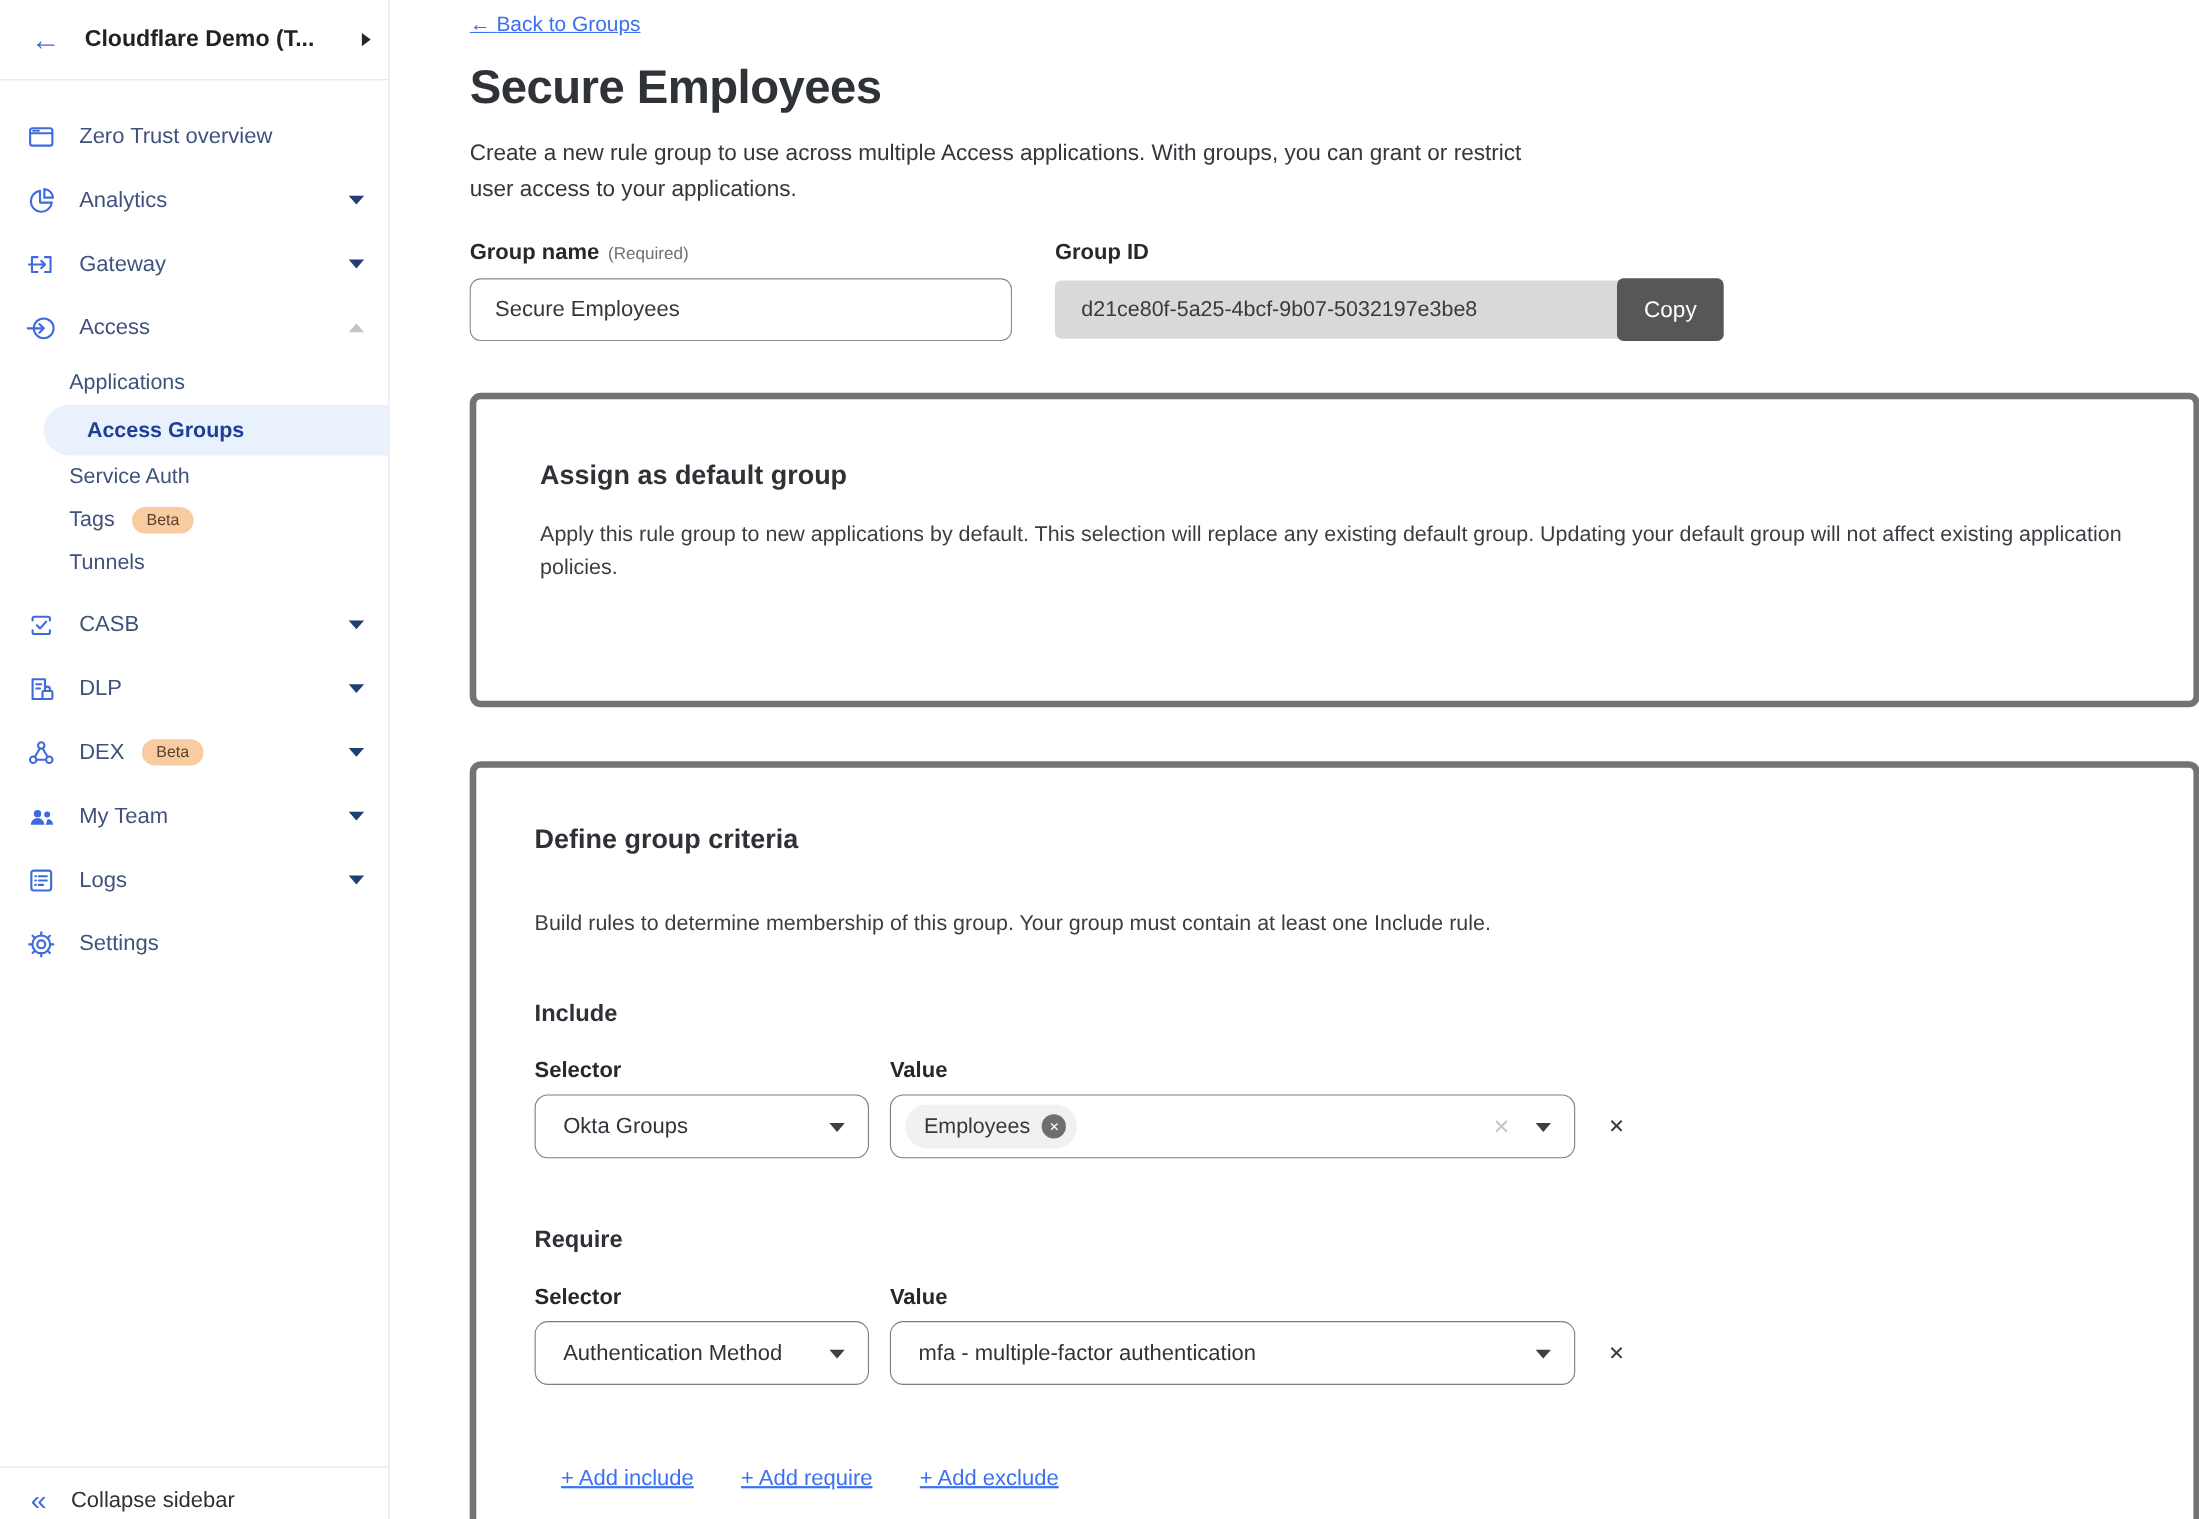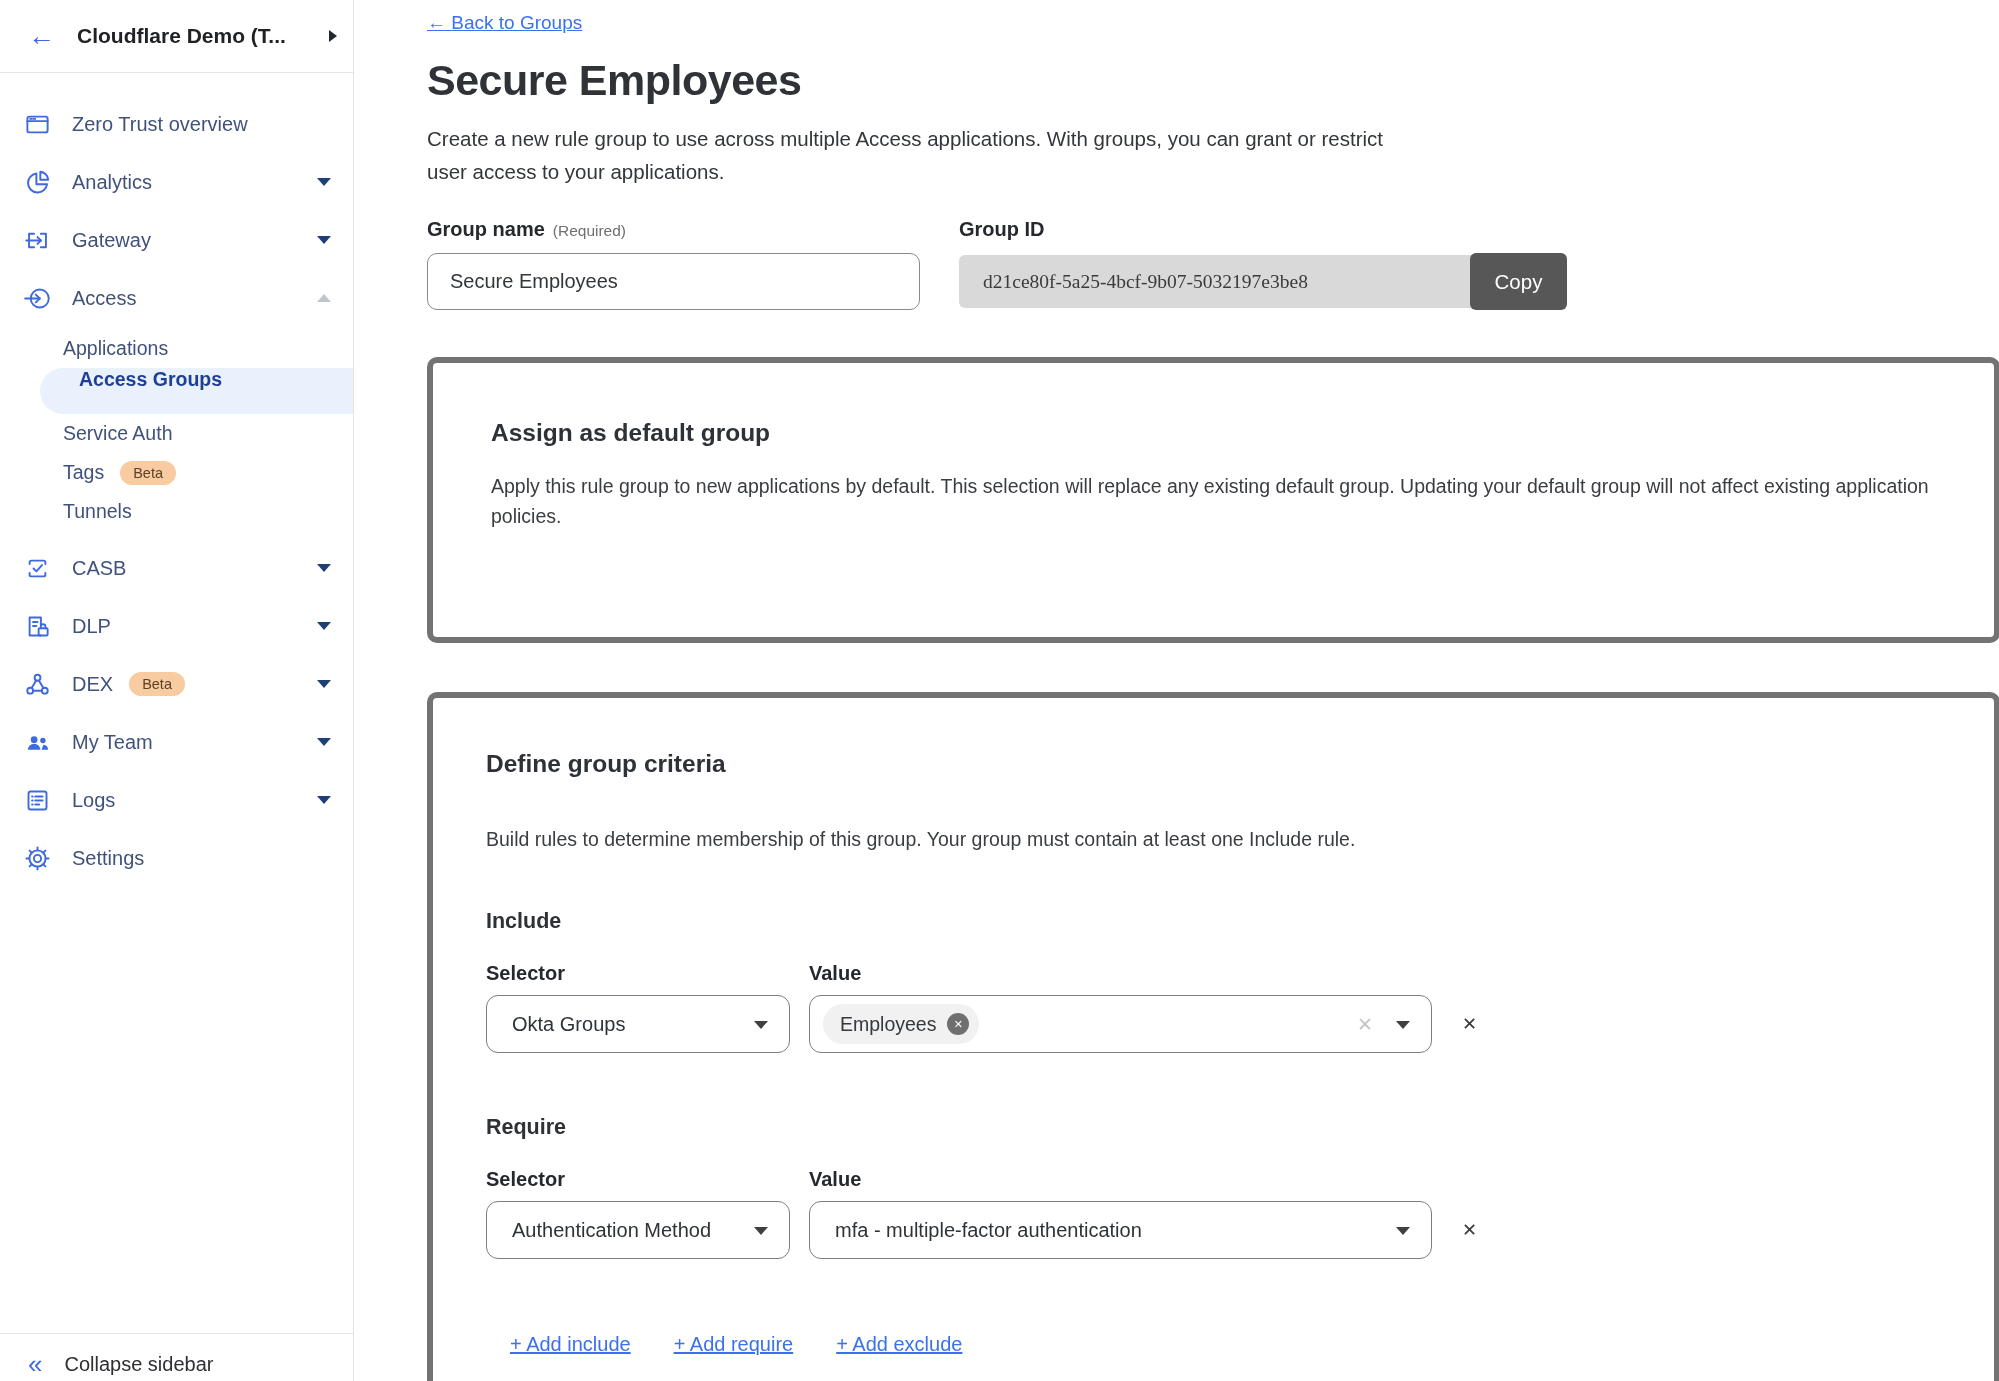--- a/index.html
+++ b/index.html
@@ -25,21 +25,21 @@
                 border-left:7px solid transparent; border-right:7px solid transparent;
                 border-top:8px solid #1f3e73; }
   .caret-up-gray { position:absolute; right:22px; width:0; height:0;
                 border-left:7px solid transparent; border-right:7px solid transparent;
                 border-bottom:8px solid #c0c5cc; }
   .subnav { margin-top:2px; }
   .sub-item { height:39px; display:flex; align-items:center; padding-left:63px;
               font-size:19.5px; color:#40527c; cursor:pointer; }
   .sub-item.active-wrap { padding-left:0; height:46px; }
   .active-pill { margin-left:40px; width:314px; height:46px; background:#e9f1fd;
-                 border-radius:23px 0 0 23px; display:flex; align-items:flex-start; padding-left:39px;
+                 border-radius:23px 0 0 23px; display:flex; align-items:center; padding-left:39px;
                  font-weight:700; color:#1e3f96; font-size:19.5px; }
   .beta-badge { margin-left:16px; background:#f8cba0; color:#5c422a; font-size:14.5px;
                 padding:4px 13px; border-radius:12px; }
   .sb-collapse { position:absolute; left:0; bottom:0; width:100%; height:48px;
                  border-top:1px solid #e4e4e4; display:flex; align-items:center; padding:14px 0 0 28px; }
   .collapse-ico { color:#3e6add; font-size:26px; line-height:0.8; margin-right:22px; cursor:pointer; }
   .collapse-label { font-size:20px; color:#2d2f33; cursor:pointer; }
   svg.blue-ico { stroke:#3e6add; fill:none; stroke-width:1.7; stroke-linecap:round; stroke-linejoin:round; }
 
   
@@ -51,21 +51,21 @@
 
   .form-row { margin-top:30px; display:flex; gap:39px; }
   .field-label { font-size:20px; font-weight:700; color:#25282d; }
   .required-hint { font-size:15.5px; font-weight:400; color:#6f6f6f; margin-left:8px; }
   .text-input { margin-top:12px; width:493px; height:57px; border:1px solid #8a8a8a; border-radius:10px;
                 font-size:20px; color:#33363b; padding:0 22px; outline:none;
                 font-family:"Liberation Sans", sans-serif; }
   .groupid-row { margin-top:12px; display:flex; align-items:center; height:57px; }
   .groupid-box { width:513px; height:53px; background:#d9d9d9; border-radius:6px 0 0 6px;
                  display:flex; align-items:center; padding:0 24px;
-                 font-family:Liberation Serif, serif; font-size:19.5px; color:#3a3a3a; }
+                 font-family:Liberation Sans, sans-serif; font-size:19.5px; color:#3a3a3a; }
   .copy-btn { width:97px; height:57px; background:#575757; color:#fff; border:none; cursor:pointer;
               border-radius:6px; margin-left:-2px; font-size:20.5px;
               font-family:"Liberation Sans", sans-serif; }
 
   .card { border:6px solid #737373; border-radius:10px; background:#fff; width:1573px; }
   .card-1 { margin-top:47px; height:286px; padding:56px 58px; overflow:hidden; }
   .card-2 { margin-top:49px; height:760px; padding:52px 53px; overflow:hidden; }
   h2.card-title { font-size:24.5px; font-weight:700; color:#2e3136; }
   .card-desc { margin-top:24px; font-size:19.5px; line-height:30px; color:#3a3d42; }
   .checkbox-row { margin-top:44px; display:flex; align-items:center; }

